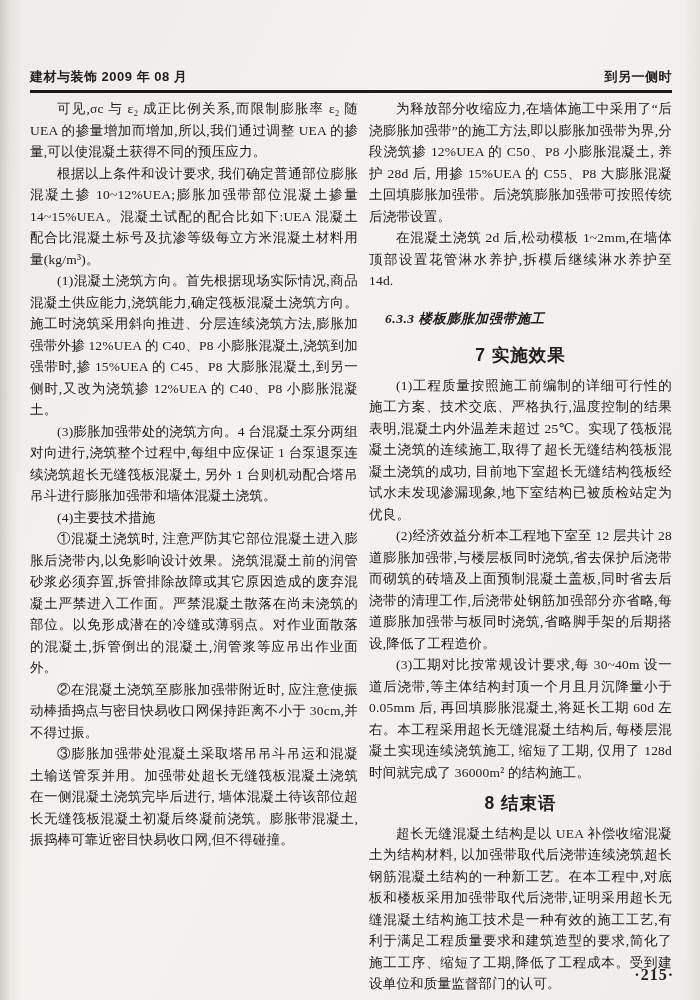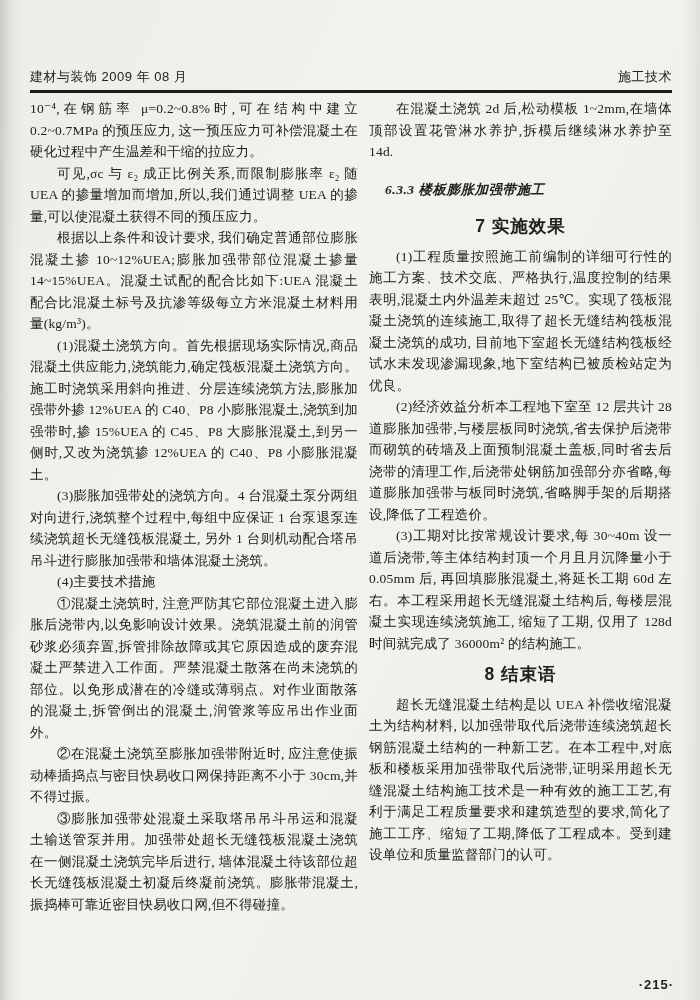--- a/index.html
+++ b/index.html
@@ -14,21 +14,21 @@
     color: #22211f;
     -webkit-font-smoothing: antialiased;
   }
   .page { position: absolute; inset: 0; }
 
   .header {
     position: absolute; left: 30px; top: 68px; width: 642px;
     display: flex; justify-content: space-between; align-items: flex-end;
     border-bottom: 3px solid #1c1b19; padding-bottom: 4px;
     font-family: "Liberation Sans", "DejaVu Sans", sans-serif;
-    font-weight: normal; font-size: 13px; letter-spacing: 0.5px;
+    font-weight: bold; font-size: 13px; letter-spacing: 0.5px;
   }
 
   .content {
     position: absolute; left: 30px; top: 98px; width: 642px;
     display: flex; gap: 11px;
   }
   .col { font-size: 13.5px; line-height: 21.5px; letter-spacing: 0.2px; }
   .col.left  { width: 328px; }
   .col.right { width: 303px; }
 
@@ -44,51 +44,51 @@
   }
 
   .major-heading {
     margin: 10px 0 8px 0;
     font-family: "Liberation Sans", "DejaVu Sans", sans-serif;
     font-weight: bold; font-size: 17.5px; letter-spacing: 1px;
     font-style: normal; text-indent: 0; text-align: center;
   }
 
   .page-num {
-    position: absolute; right: 26px; bottom: 8px;
-    font-weight: bold; font-size: 13px; letter-spacing: 1px;
-    font-family: Liberation Sans, sans-serif;
+    position: absolute; right: 26px; bottom: 16px;
+    font-weight: bold; font-size: 16px; letter-spacing: 1px;
+    font-family: Liberation Serif, serif;
   }
 </style>
 </head>
 <body>
 
 <div class="page">
 
   <div class="header">
     <span>建材与装饰 2009 年 08 月</span>
-    <span>施工技术</span>
+    <span>到另一侧时</span>
   </div>
 
   <div class="content">
 
     <div class="col left">
-      <p class="para cont">10⁻⁴,在钢筋率 μ=0.2~0.8%时,可在结构中建立 0.2~0.7MPa 的预压应力, 这一预压应力可补偿混凝土在硬化过程中产生温差和干缩的拉应力。</p>
       <p class="para">可见,σc 与 ε₂ 成正比例关系,而限制膨胀率 ε₂ 随 UEA 的掺量增加而增加,所以,我们通过调整 UEA 的掺量,可以使混凝土获得不同的预压应力。</p>
       <p class="para">根据以上条件和设计要求, 我们确定普通部位膨胀混凝土掺 10~12%UEA;膨胀加强带部位混凝土掺量 14~15%UEA。混凝土试配的配合比如下:UEA 混凝土配合比混凝土标号及抗渗等级每立方米混凝土材料用量(kg/m³)。</p>
       <p class="para">(1)混凝土浇筑方向。首先根据现场实际情况,商品混凝土供应能力,浇筑能力,确定筏板混凝土浇筑方向。施工时浇筑采用斜向推进、分层连续浇筑方法,膨胀加强带外掺 12%UEA 的 C40、P8 小膨胀混凝土,浇筑到加强带时,掺 15%UEA 的 C45、P8 大膨胀混凝土,到另一侧时,又改为浇筑掺 12%UEA 的 C40、P8 小膨胀混凝土。</p>
       <p class="para">(3)膨胀加强带处的浇筑方向。4 台混凝土泵分两组对向进行,浇筑整个过程中,每组中应保证 1 台泵退泵连续浇筑超长无缝筏板混凝土, 另外 1 台则机动配合塔吊吊斗进行膨胀加强带和墙体混凝土浇筑。</p>
       <p class="para">(4)主要技术措施</p>
       <p class="para">①混凝土浇筑时, 注意严防其它部位混凝土进入膨胀后浇带内,以免影响设计效果。浇筑混凝土前的润管砂浆必须弃置,拆管排除故障或其它原因造成的废弃混凝土严禁进入工作面。严禁混凝土散落在尚未浇筑的部位。以免形成潜在的冷缝或薄弱点。对作业面散落的混凝土,拆管倒出的混凝土,润管浆等应吊出作业面外。</p>
       <p class="para">②在混凝土浇筑至膨胀加强带附近时, 应注意使振动棒插捣点与密目快易收口网保持距离不小于 30cm,并不得过振。</p>
       <p class="para">③膨胀加强带处混凝土采取塔吊吊斗吊运和混凝土输送管泵并用。加强带处超长无缝筏板混凝土浇筑在一侧混凝土浇筑完毕后进行, 墙体混凝土待该部位超长无缝筏板混凝土初凝后终凝前浇筑。膨胀带混凝土,振捣棒可靠近密目快易收口网,但不得碰撞。</p>
 
     </div>
 
     <div class="col right">
+      <p class="para">为释放部分收缩应力,在墙体施工中采用了“后浇膨胀加强带”的施工方法,即以膨胀加强带为界,分段浇筑掺 12%UEA 的 C50、P8 小膨胀混凝土, 养护 28d 后, 用掺 15%UEA 的 C55、P8 大膨胀混凝土回填膨胀加强带。后浇筑膨胀加强带可按照传统后浇带设置。</p>
       <p class="para">在混凝土浇筑 2d 后,松动模板 1~2mm,在墙体顶部设置花管淋水养护,拆模后继续淋水养护至 14d.</p>
       <p class="subheading">6.3.3 楼板膨胀加强带施工</p>
       <p class="major-heading">7 实施效果</p>
       <p class="para">(1)工程质量按照施工前编制的详细可行性的施工方案、技术交底、严格执行,温度控制的结果表明,混凝土内外温差未超过 25℃。实现了筏板混凝土浇筑的连续施工,取得了超长无缝结构筏板混凝土浇筑的成功, 目前地下室超长无缝结构筏板经试水未发现渗漏现象,地下室结构已被质检站定为优良。</p>
       <p class="para">(2)经济效益分析本工程地下室至 12 层共计 28 道膨胀加强带,与楼层板同时浇筑,省去保护后浇带而砌筑的砖墙及上面预制混凝土盖板,同时省去后浇带的清理工作,后浇带处钢筋加强部分亦省略,每道膨胀加强带与板同时浇筑,省略脚手架的后期搭设,降低了工程造价。</p>
       <p class="para">(3)工期对比按常规设计要求,每 30~40m 设一道后浇带,等主体结构封顶一个月且月沉降量小于 0.05mm 后, 再回填膨胀混凝土,将延长工期 60d 左右。本工程采用超长无缝混凝土结构后, 每楼层混凝土实现连续浇筑施工, 缩短了工期, 仅用了 128d 时间就完成了 36000m² 的结构施工。</p>
       <p class="major-heading">8 结束语</p>
       <p class="para">超长无缝混凝土结构是以 UEA 补偿收缩混凝土为结构材料, 以加强带取代后浇带连续浇筑超长钢筋混凝土结构的一种新工艺。在本工程中,对底板和楼板采用加强带取代后浇带,证明采用超长无缝混凝土结构施工技术是一种有效的施工工艺,有利于满足工程质量要求和建筑造型的要求,简化了施工工序、缩短了工期,降低了工程成本。受到建设单位和质量监督部门的认可。</p>
     </div>
 

